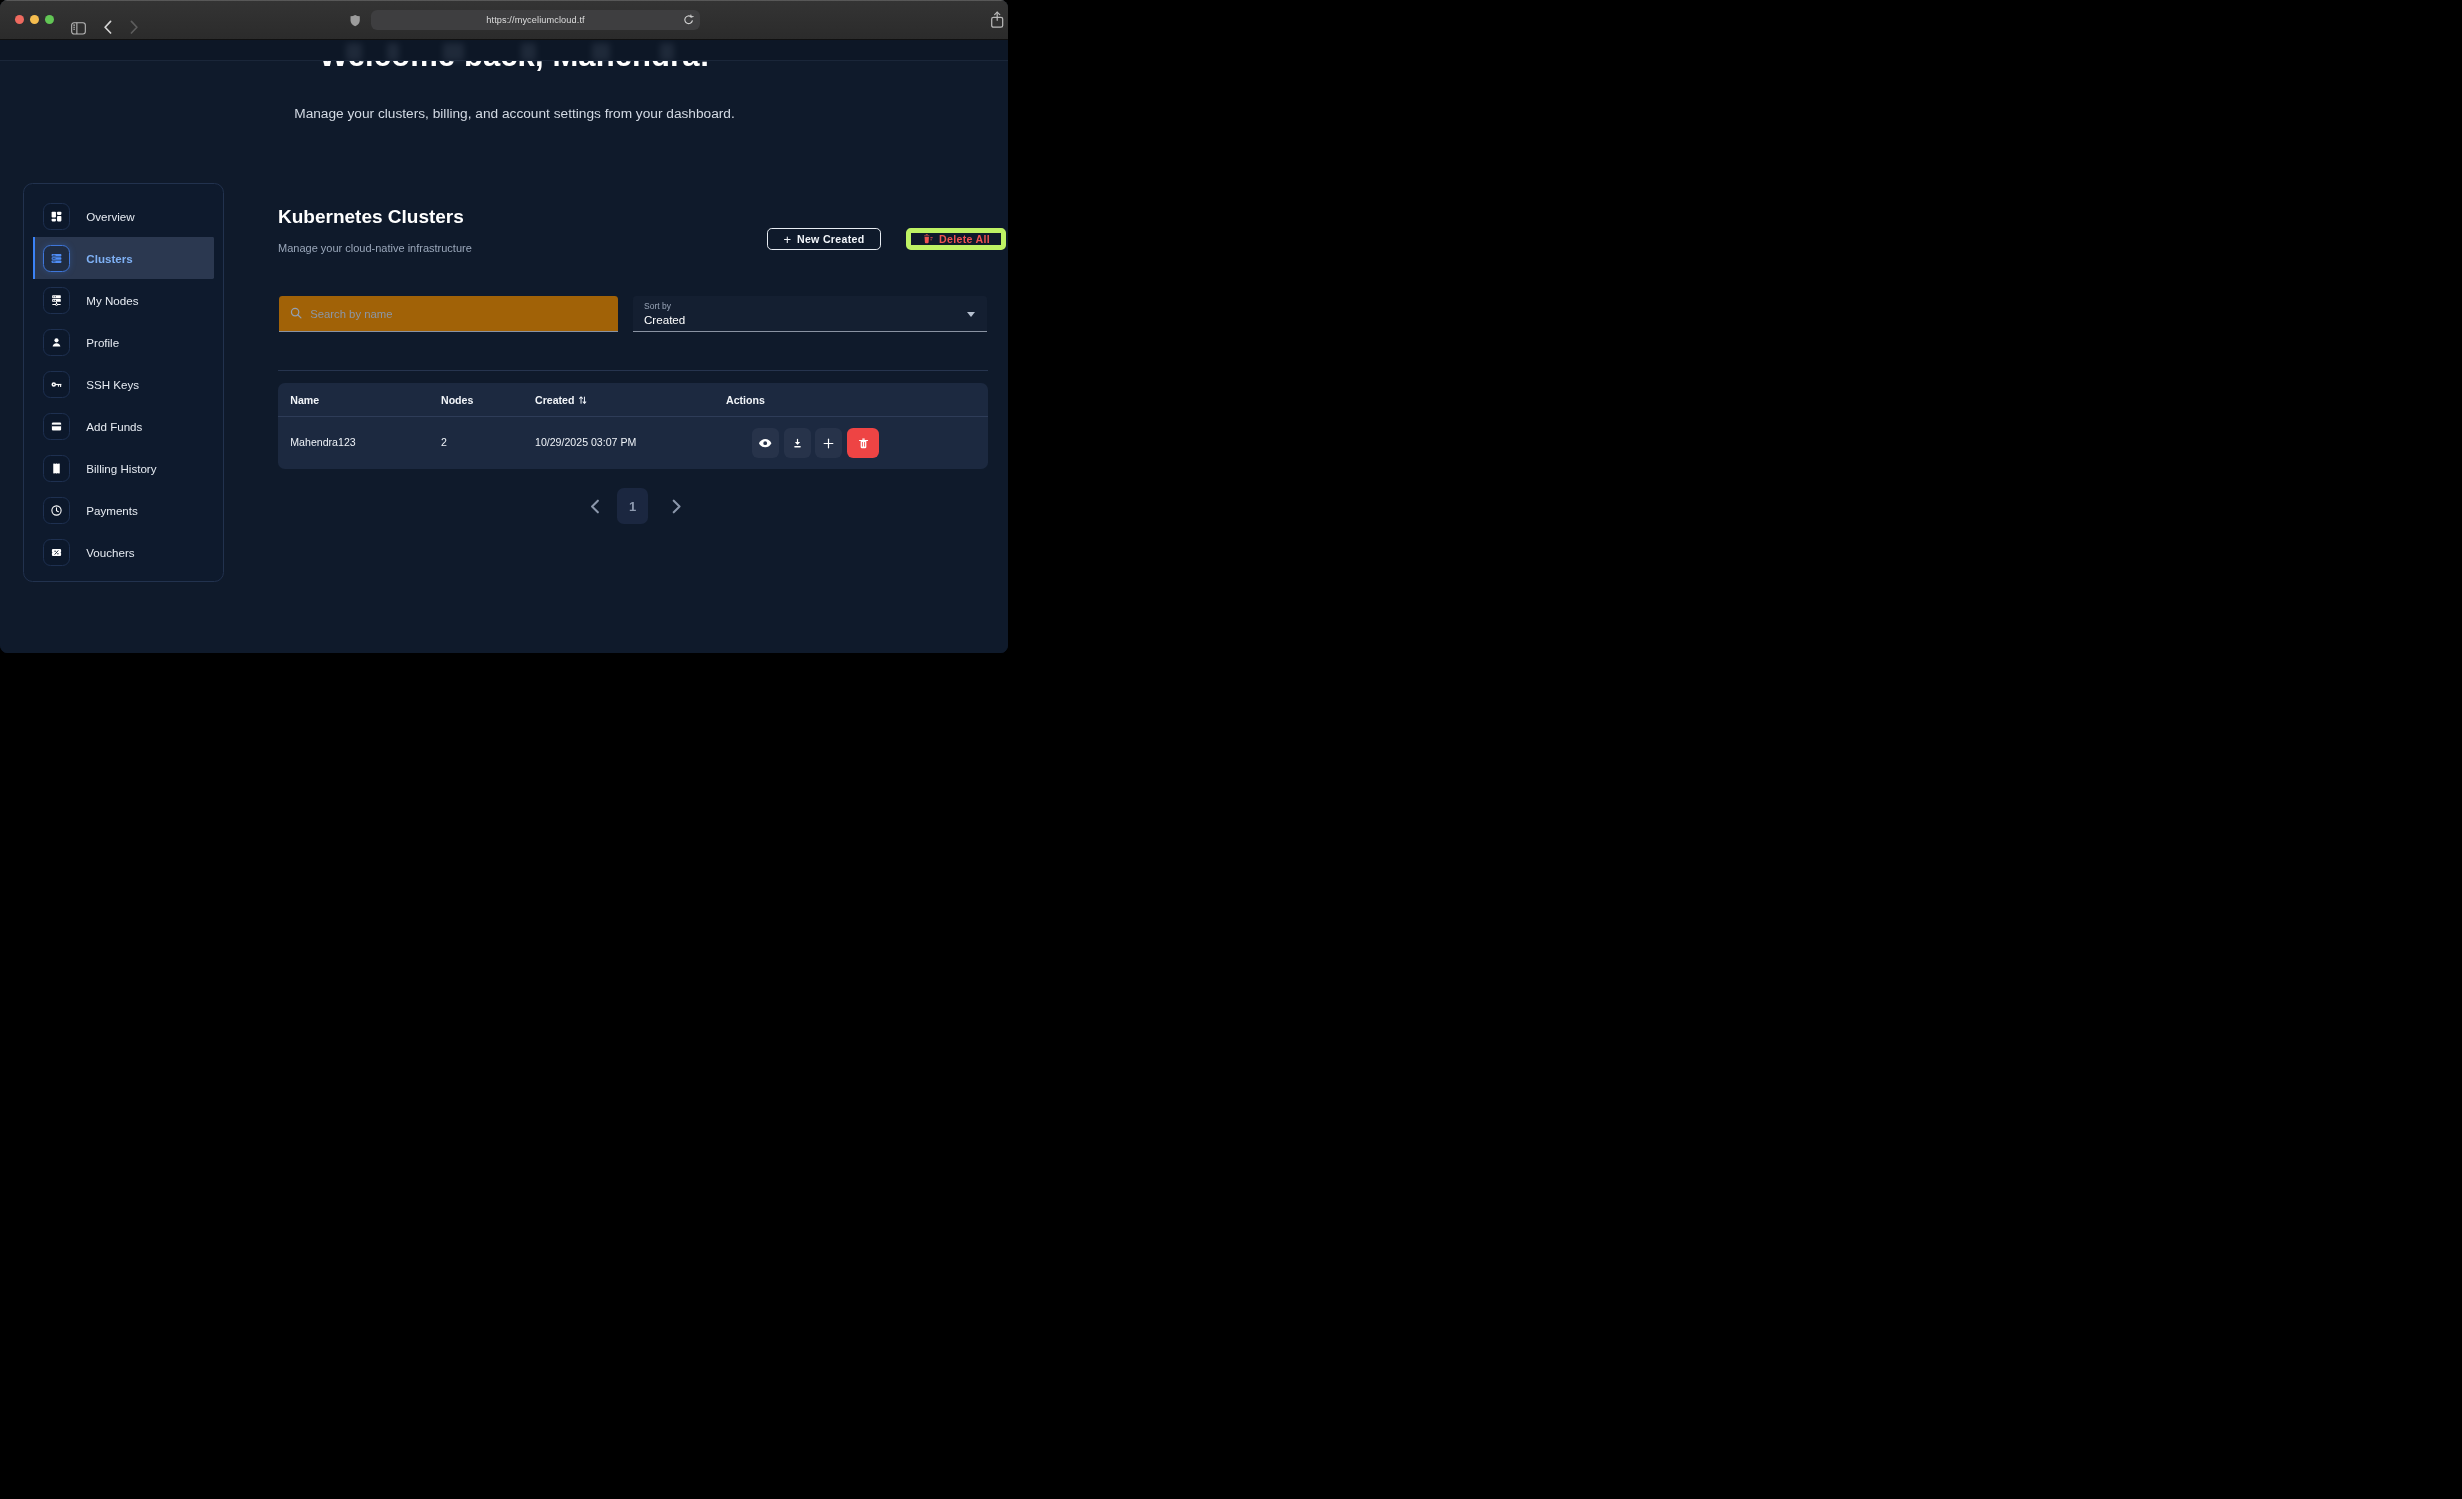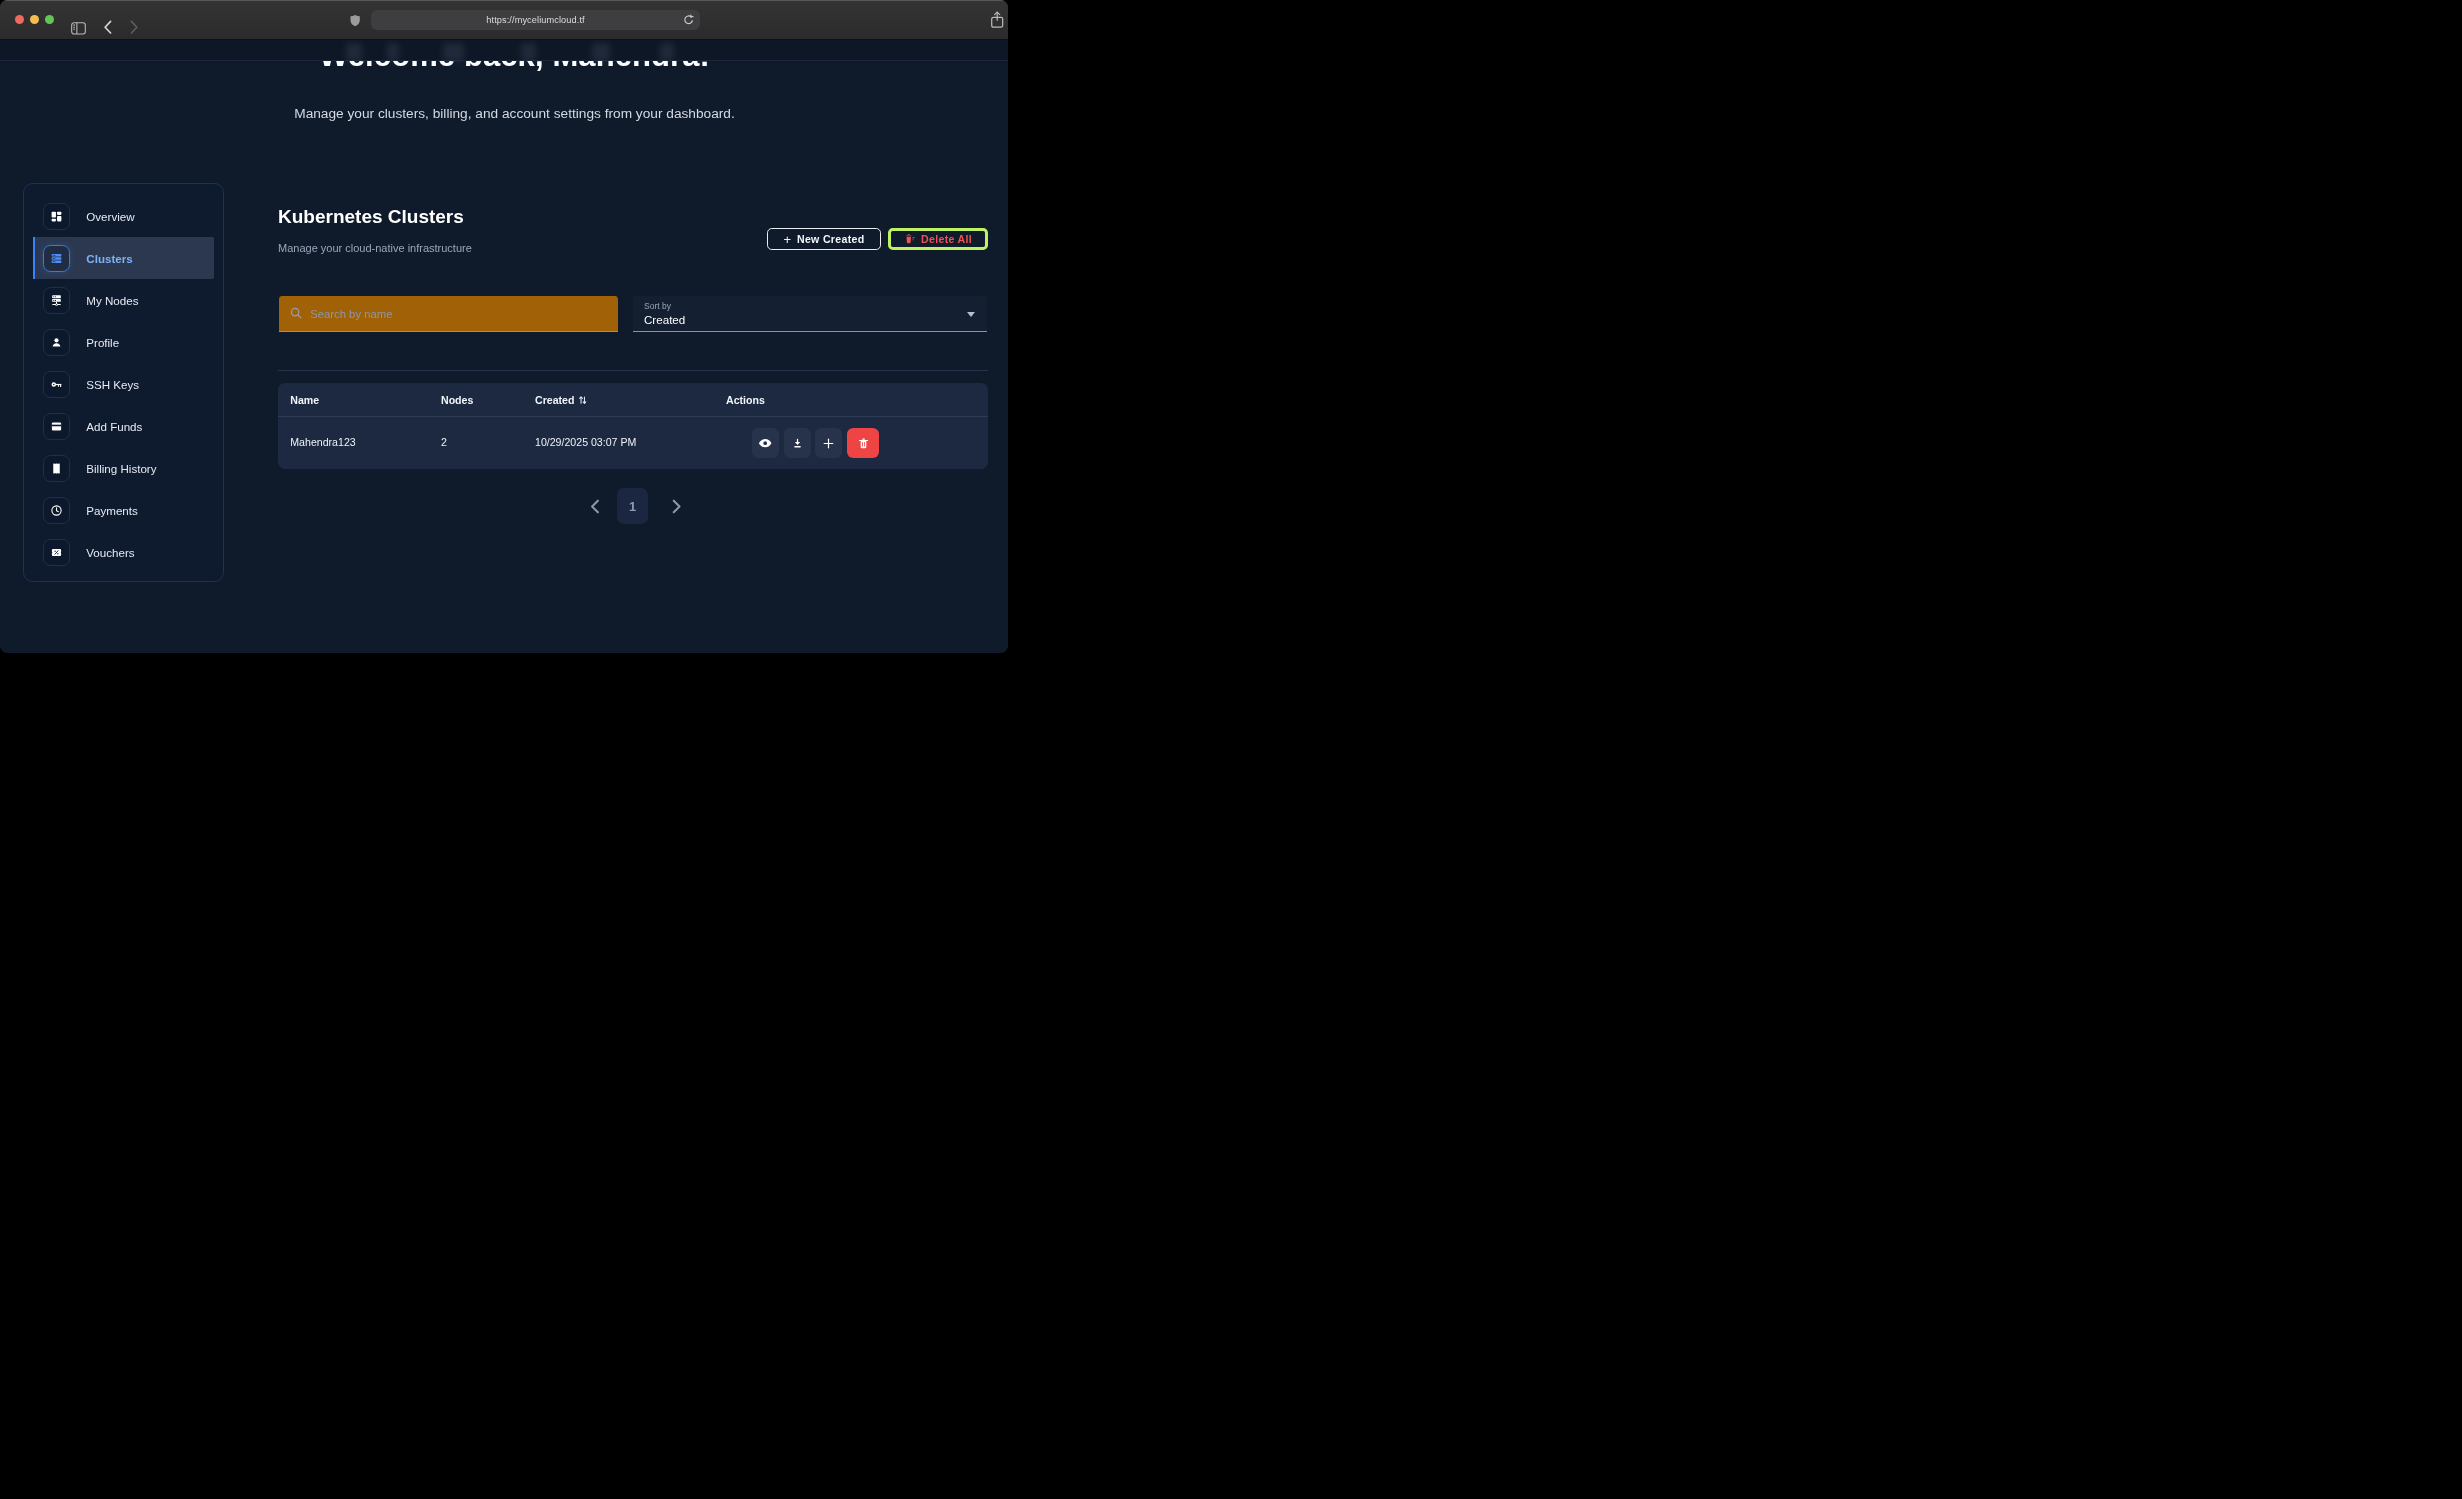--- a/index.html
+++ b/index.html
@@ -47,21 +47,21 @@
   .side-item.selected .side-label { color:#7fb1f5; font-weight:700; }
 
   
   .main { position:absolute; left:278px; top:143px; width:710px; z-index:2; }
   .main-title { position:absolute; top:23px; left:0; font-size:19px; font-weight:700; color:#fff; }
   .main-sub { position:absolute; top:59px; left:0; font-size:11px; color:#9aa7ba; }
 
   .btn { position:absolute; top:45px; height:22px; border-radius:4.8px; display:flex; align-items:center;
     justify-content:center; gap:5.5px; font-size:10.6px; font-weight:700; letter-spacing:0.3px; cursor:pointer; background:transparent; }
   .btn-new { left:489px; width:114px; border:1px solid #e8edf3; color:#f3f6fa; }
-  .btn-del { left:610px; width:100px; border:3px solid #bef264; color:#ef5350; }
+  .btn-del { left:628px; width:100px; border:5px solid #bef264; color:#ef5350; }
 
   .searchbox { position:absolute; top:113px; left:1.4px; width:339px; height:36px; background:#a16207;
     border-radius:3.4px 3.4px 0 0; border-bottom:1.4px solid #8a93a3; display:flex; align-items:center; padding:0 11px; gap:7.5px; }
   .searchbox input { flex:1; background:transparent; border:none; outline:none; color:#e5eaf2; font-size:11.3px;
     font-family:"Liberation Sans","DejaVu Sans",sans-serif; }
   .searchbox input::placeholder { color:#8b97a8; }
 
   .sortbox { position:absolute; top:113px; left:355px; width:354px; height:36px; background:#141f31;
     border-radius:3.4px 3.4px 0 0; border-bottom:1.4px solid #8a93a3; cursor:pointer; }
   .sort-label { position:absolute; top:4.8px; left:11px; font-size:8.5px; color:#9aa6b8; }

